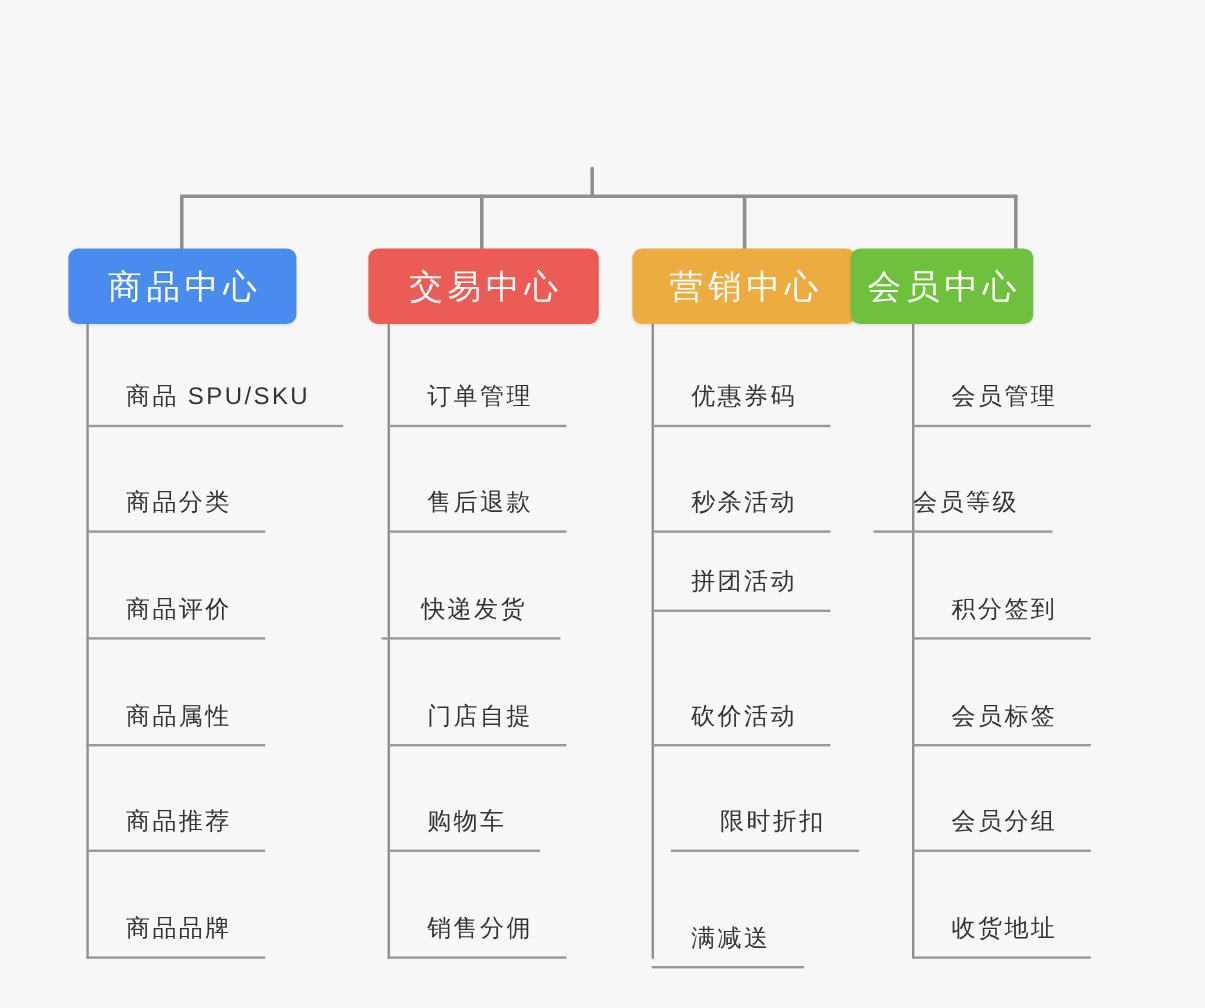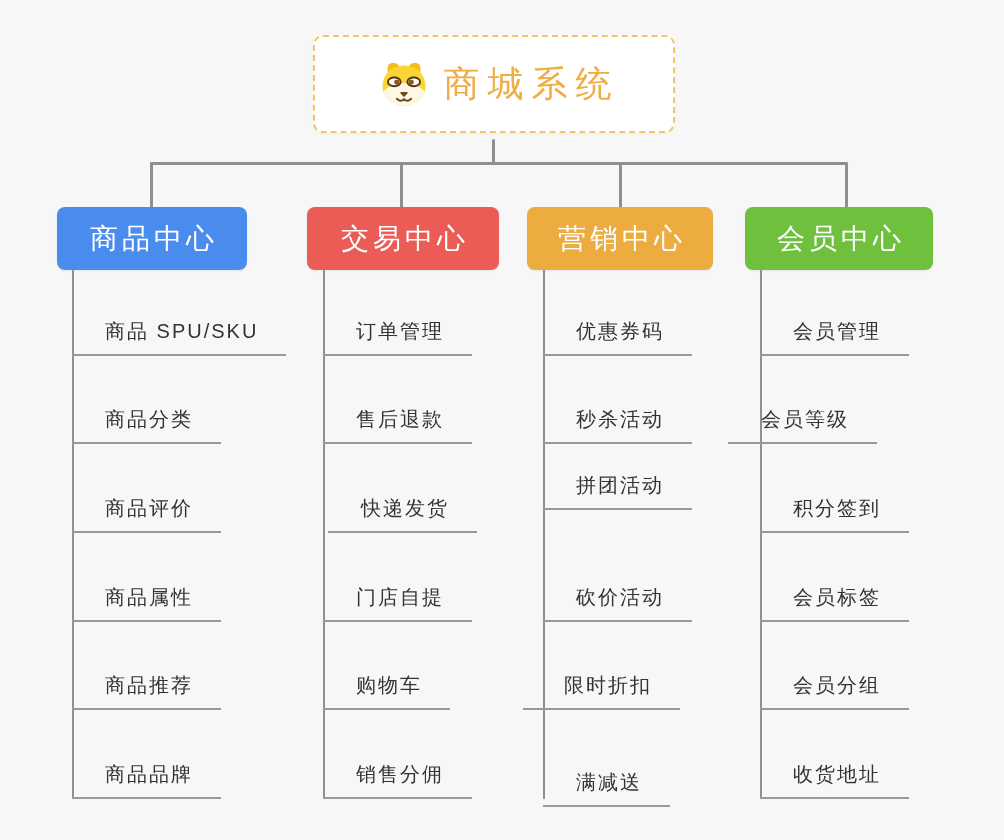--- a/index.html
+++ b/index.html
@@ -31,21 +31,21 @@
   .branch{position:absolute;left:0;top:0;width:0;height:0;}
   .branch-header{
     position:absolute;top:207px;height:63px;border-radius:8px;
     display:flex;align-items:center;justify-content:center;
     color:#ffffff;font-size:28px;letter-spacing:4px;line-height:1;
     text-indent:4px;box-shadow:0 1px 2px rgba(0,0,0,0.08);cursor:default;
   }
   .b0 .branch-header{left:57px;width:190px;}
   .b1 .branch-header{left:307px;width:192px;}
   .b2 .branch-header{left:527px;width:186px;}
-  .b3 .branch-header{left:745px;width:188px;}
+  .b3 .branch-header{left:709px;width:152px;}
   
   .tree-line{position:absolute;top:270px;height:529px;width:2px;background:var(--connector,#8f8f8f);}
   .b0 .tree-line{left:72px;}
   .b1 .tree-line{left:323px;}
   .b2 .tree-line{left:543px;}
   .b3 .tree-line{left:760px;}
   
   .subtopic{
     position:absolute;transform:translateY(-100%);
     white-space:nowrap;display:inline-block;
@@ -60,71 +60,56 @@
 
 <div class="canvas">
 
   <div class="cline stem"></div>
   <div class="cline bus"></div>
   <div class="cline drop1"></div>
   <div class="cline drop2"></div>
   <div class="cline drop3"></div>
   <div class="cline drop4"></div>
 
-  <div class="root-node">
-    <svg class="dog" viewBox="0 0 64 64" aria-hidden="true">
-      <path d="M13 20 Q10 6 21 7 Q28 9 26 16 Z" fill="#f3bd1d"></path>
-      <path d="M51 20 Q54 6 43 7 Q36 9 38 16 Z" fill="#f3bd1d"></path>
-      <ellipse cx="32" cy="34" rx="25.5" ry="24" fill="#fbd535"></ellipse>
-      <path d="M7.5 41 Q16 30.5 32 31 Q48 30.5 56.5 41 Q54 58 32 58 Q10 58 7.5 41 Z" fill="#fef7e4"></path>
-      <ellipse cx="20.5" cy="29.5" rx="7.5" ry="5.2" fill="#ffffff" stroke="#4f3510" stroke-width="2.2"></ellipse>
-      <circle cx="23.5" cy="29.8" r="3" fill="#8a5a1a"></circle>
-      <ellipse cx="43.5" cy="29.5" rx="7.5" ry="5.2" fill="#ffffff" stroke="#4f3510" stroke-width="2.2"></ellipse>
-      <circle cx="40.5" cy="29.8" r="3" fill="#8a5a1a"></circle>
-      <path d="M28.5 41.5 h7 q1.5 0 .6 1.4 l-3 3.6 q-1.1 1.2 -2.2 0 l-3 -3.6 q-.9 -1.4 .6 -1.4 Z" fill="#6b4a1e"></path>
-      <path d="M23.5 49.5 q4.5 4.5 8.5 .5 q4 4 8.5 -.5" stroke="#6b4a1e" stroke-width="2.2" fill="none" stroke-linecap="round"></path>
-    </svg>
-    <span class="root-title">商城系统</span>
-  </div>
 
   <div class="branch b0">
     <div class="branch-header" style="background: rgb(74, 140, 238);">商品中心</div>
     <div class="tree-line"></div>
     <div class="branch-items">
         <div class="subtopic" style="top: 356px; left: 72px;">商品 SPU/SKU</div>
         <div class="subtopic" style="top: 444px; left: 72px;">商品分类</div>
         <div class="subtopic" style="top: 533px; left: 72px;">商品评价</div>
         <div class="subtopic" style="top: 622px; left: 72px;">商品属性</div>
         <div class="subtopic" style="top: 710px; left: 72px;">商品推荐</div>
         <div class="subtopic" style="top: 799px; left: 72px;">商品品牌</div>
       </div>
   </div>
 
   <div class="branch b1">
     <div class="branch-header" style="background: rgb(234, 92, 85);">交易中心</div>
     <div class="tree-line"></div>
     <div class="branch-items">
         <div class="subtopic" style="top: 356px; left: 323px;">订单管理</div>
         <div class="subtopic" style="top: 444px; left: 323px;">售后退款</div>
-        <div class="subtopic" style="top: 533px; left: 328px;">快递发货</div>
+        <div class="subtopic" style="top: 533px; left: 318px;">快递发货</div>
         <div class="subtopic" style="top: 622px; left: 323px;">门店自提</div>
         <div class="subtopic" style="top: 710px; left: 323px;">购物车</div>
         <div class="subtopic" style="top: 799px; left: 323px;">销售分佣</div>
       </div>
   </div>
 
   <div class="branch b2">
     <div class="branch-header" style="background: rgb(236, 172, 64);">营销中心</div>
     <div class="tree-line"></div>
     <div class="branch-items">
         <div class="subtopic" style="top: 356px; left: 543px;">优惠券码</div>
         <div class="subtopic" style="top: 444px; left: 543px;">秒杀活动</div>
         <div class="subtopic" style="top: 510px; left: 543px;">拼团活动</div>
         <div class="subtopic" style="top: 622px; left: 543px;">砍价活动</div>
-        <div class="subtopic" style="top: 710px; left: 523px; padding-left: 41px;">限时折扣</div>
+        <div class="subtopic" style="top: 710px; left: 559px; padding-left: 41px;">限时折扣</div>
         <div class="subtopic" style="top: 807px; left: 543px;">满减送</div>
       </div>
   </div>
 
   <div class="branch b3">
     <div class="branch-header" style="background: rgb(111, 193, 61);">会员中心</div>
     <div class="tree-line"></div>
     <div class="branch-items">
         <div class="subtopic" style="top: 356px; left: 760px;">会员管理</div>
         <div class="subtopic" style="top: 444px; left: 728px;">会员等级</div>

